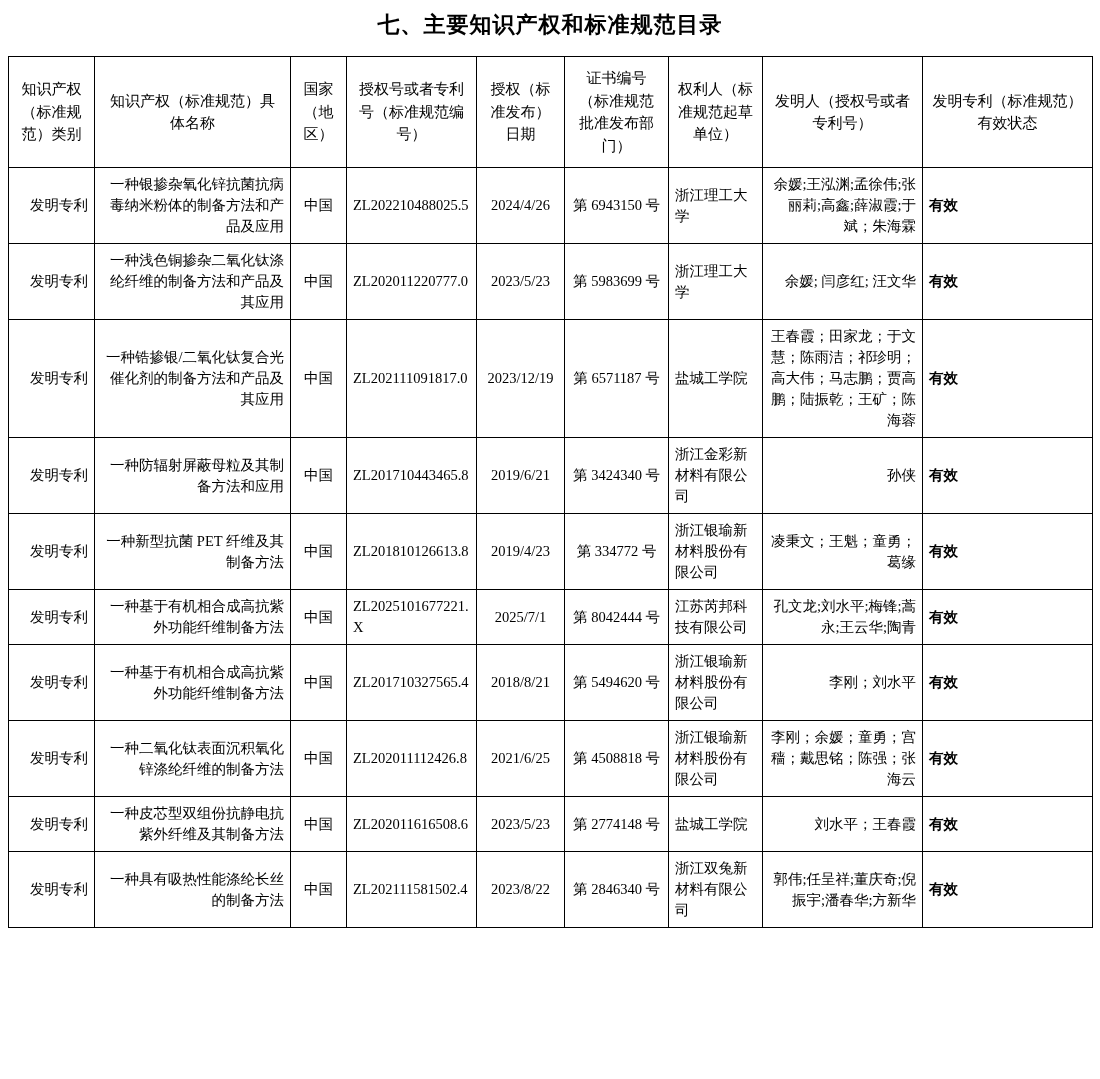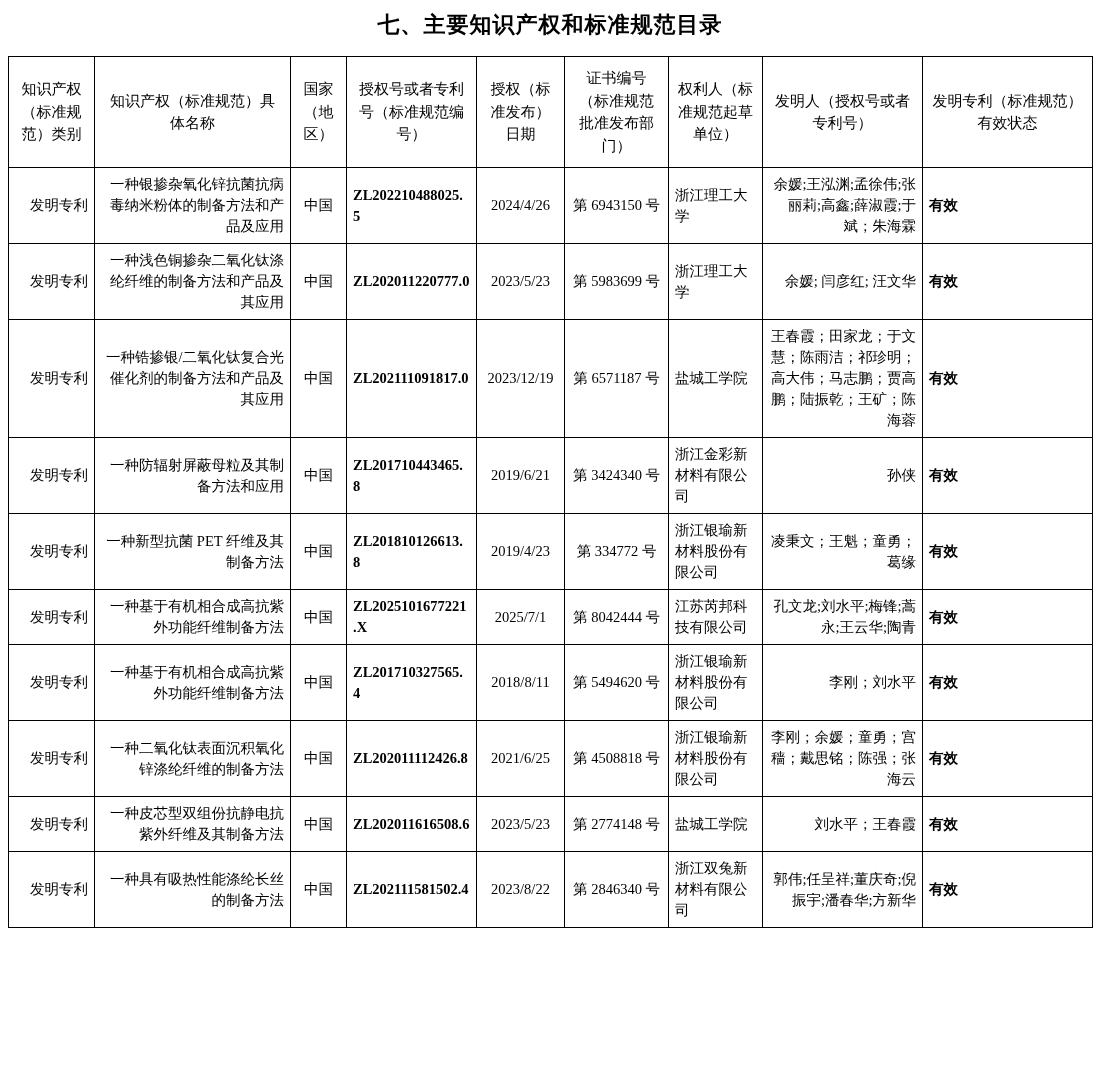--- a/index.html
+++ b/index.html
@@ -55,21 +55,21 @@
   col.c3 { width: 130px; }
   col.c4 { width: 88px; }
   col.c5 { width: 104px; }
   col.c6 { width: 94px; }
   col.c7 { width: 160px; }
   col.c8 { width: 170px; }
 
   td.cat { text-align: right; padding-left: 8px; }
   td.name { text-align: right; padding-left: 8px; }
   td.country { text-align: center; }
-  td.num { text-align: left; padding-left: 8px; font-weight: bold; }
+  td.num { text-align: left; padding-left: 8px; }
   td.date { text-align: center; font-family: Liberation Serif, serif; }
   td.cert { text-align: center; }
   td.owner { text-align: left; padding-left: 8px; }
   td.inventor { text-align: right; padding-left: 8px; }
   td.status { text-align: left; padding-left: 8px; font-weight: bold; }
 </style>
 </head>
 <body>
 
 <div class="page">
@@ -166,21 +166,21 @@
         <td class="cert">第 8042444 号</td>
         <td class="owner">江苏芮邦科技有限公司</td>
         <td class="inventor">孔文龙;刘水平;梅锋;蒿永;王云华;陶青</td>
         <td class="status">有效</td>
       </tr>
       <tr>
         <td class="cat">发明专利</td>
         <td class="name">一种基于有机相合成高抗紫外功能纤维制备方法</td>
         <td class="country">中国</td>
         <td class="num">ZL201710327565.4</td>
-        <td class="date">2018/8/11</td>
+        <td class="date">2018/8/21</td>
         <td class="cert">第 5494620 号</td>
         <td class="owner">浙江银瑜新材料股份有限公司</td>
         <td class="inventor">李刚；刘水平</td>
         <td class="status">有效</td>
       </tr>
       <tr>
         <td class="cat">发明专利</td>
         <td class="name">一种二氧化钛表面沉积氧化锌涤纶纤维的制备方法</td>
         <td class="country">中国</td>
         <td class="num">ZL202011112426.8</td>

